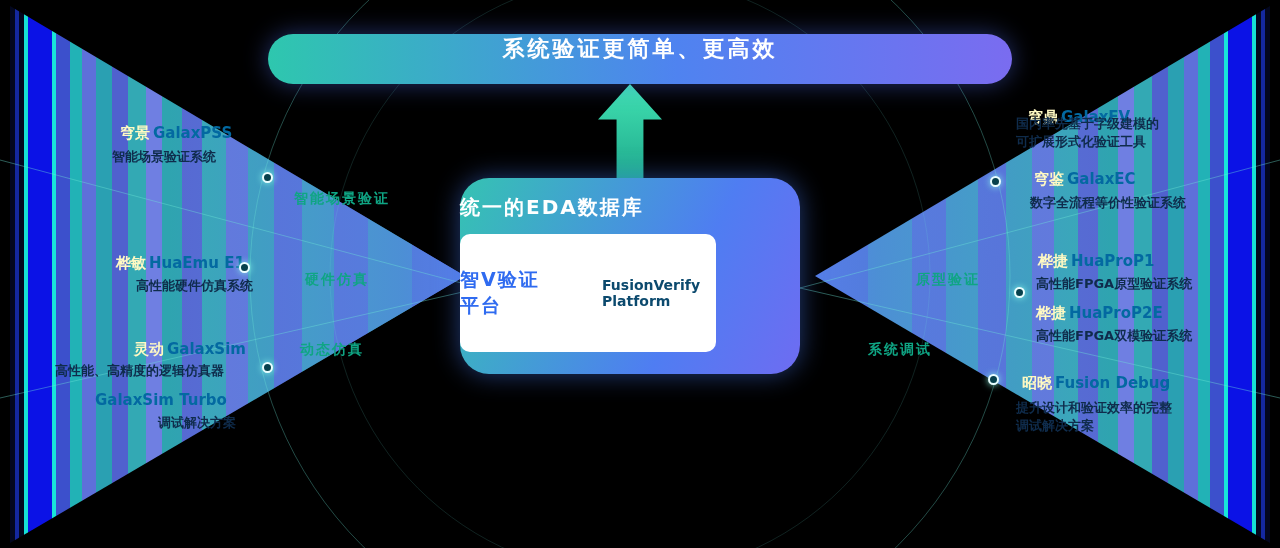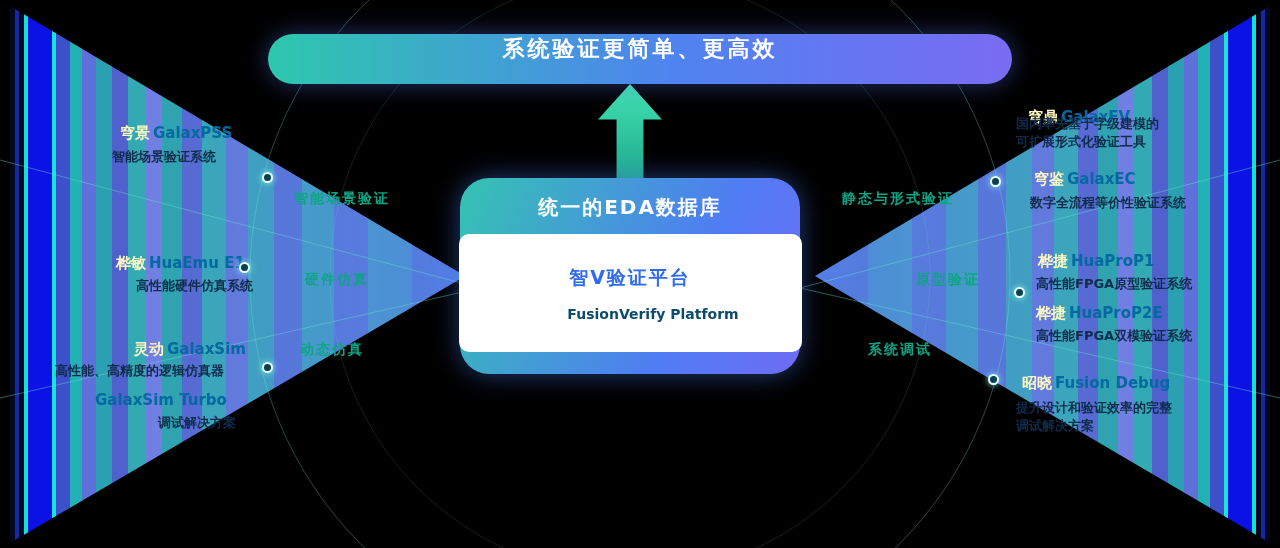--- a/index.html
+++ b/index.html
@@ -59,26 +59,26 @@
     background:linear-gradient(180deg,#41e2b2,#1fa98c);
     clip-path:polygon(50% 0,100% 37%,71% 37%,71% 100%,29% 100%,29% 37%,0 37%);
     z-index:5;
   }
 
   
   .centerbox{
     position:absolute;left:460px;top:178px;width:340px;height:196px;border-radius:29px;
     background:linear-gradient(115deg,#35c3b2,#4f7df2 65%,#6e6cf2);
     box-shadow:0 0 26px rgba(70,120,240,.5);
-    display:flex;flex-direction:column;align-items:center;z-index:6;
+    display:flex;flex-direction:column;align-items:flex-start;z-index:6;
   }
   .centerbox .title{margin-top:16px;color:#fff;font-size:20px;font-weight:bold;letter-spacing:2px;}
   .platform{
-    margin-top:13px;width:343px;height:118px;background:#fff;border-radius:10px;
-    display:flex;flex-direction:column;align-items:center;justify-content:center;gap:15px;
+    margin-top:13px;width:256px;height:118px;background:#fff;border-radius:10px;
+    display:flex;align-items:center;justify-content:center;gap:15px;
   }
   .platform .cn{color:#2f6bf0;font-size:19px;font-weight:bold;letter-spacing:2px;}
   .platform .en{color:#0c4a6e;font-size:14px;font-weight:bold;margin-left:46px;}
 
   
   .cat{position:absolute;color:#0fa584;font-size:14px;font-weight:bold;letter-spacing:2px;z-index:4;white-space:nowrap;}
   .pname{position:absolute;font-size:15px;font-weight:bold;z-index:4;white-space:nowrap;}
   .pname .cnp{color:#fef9c3;}
   .pname .enp{color:#0369a1;margin-left:3px;}
   .pdesc{position:absolute;color:#0f2c4c;font-size:13px;font-weight:bold;z-index:4;white-space:pre-line;line-height:18px;}
@@ -118,21 +118,20 @@
     <div class="platform">
       <div class="cn">智V验证平台</div>
       <div class="en">FusionVerify Platform</div>
     </div>
   </div>
 
   <div class="cat" style="left:294px;top:190px;">智能场景验证</div>
   <div class="cat" style="left:305px;top:271px;">硬件仿真</div>
   <div class="cat" style="left:300px;top:341px;">动态仿真</div>
 
-  <div class="cat" style="left:842px;top:190px;">静态与形式验证</div>
   <div class="cat" style="left:868px;top:271px;padding-left:48px;">原型验证</div>
   <div class="cat" style="left:868px;top:341px;">系统调试</div>
 
   <div>
     <div class="pname" style="left:120px;top:124px;">
       <span class="cnp">穹景</span><span class="enp">GalaxPSS</span>
     </div>
     <div class="pdesc" style="left:112px;top:148px;">智能场景验证系统</div>
   </div>
   <div>

